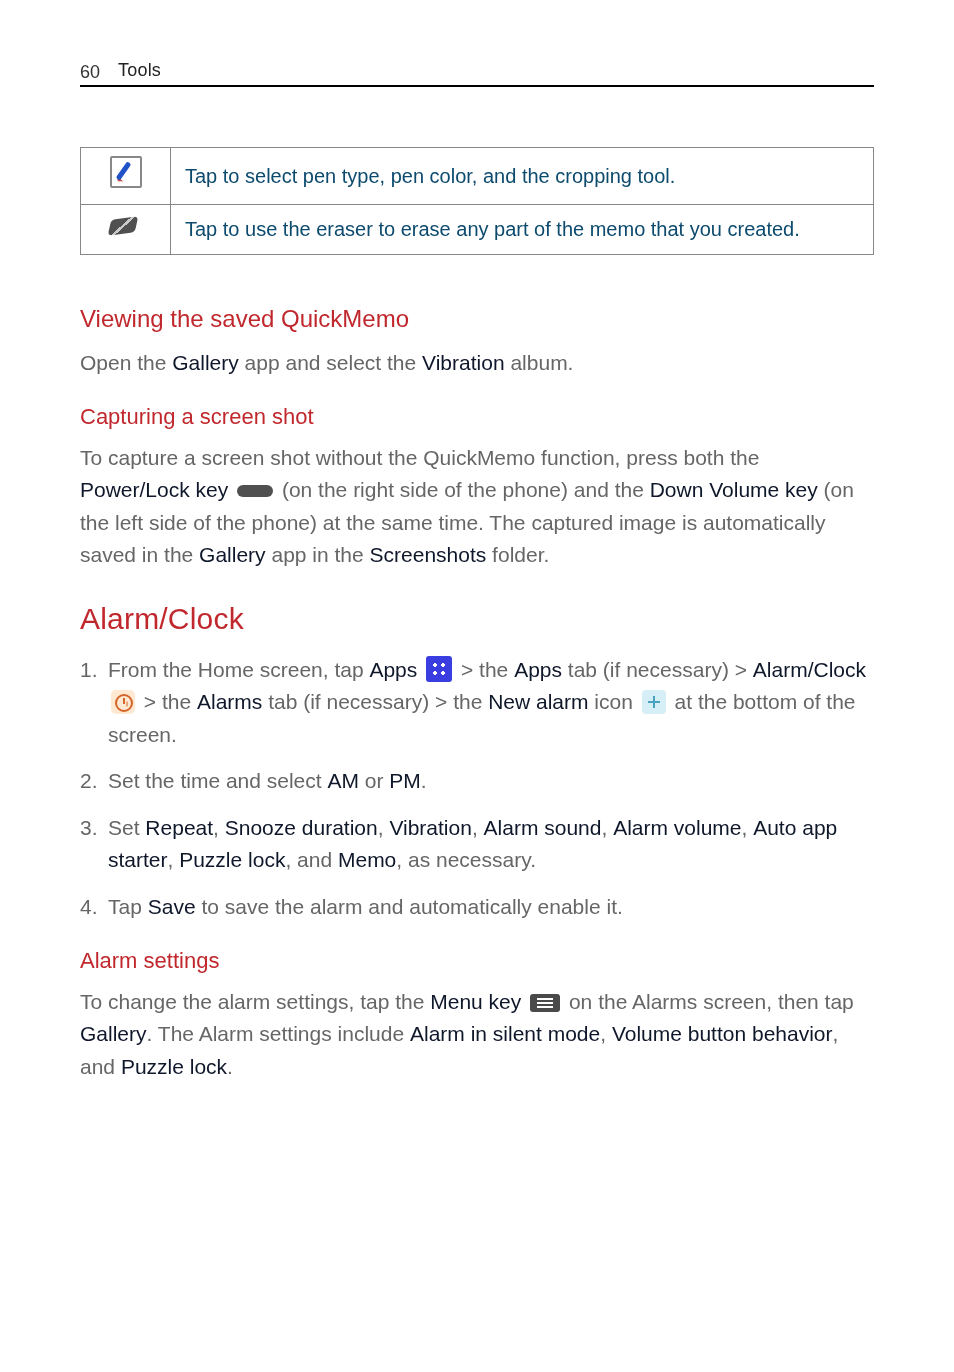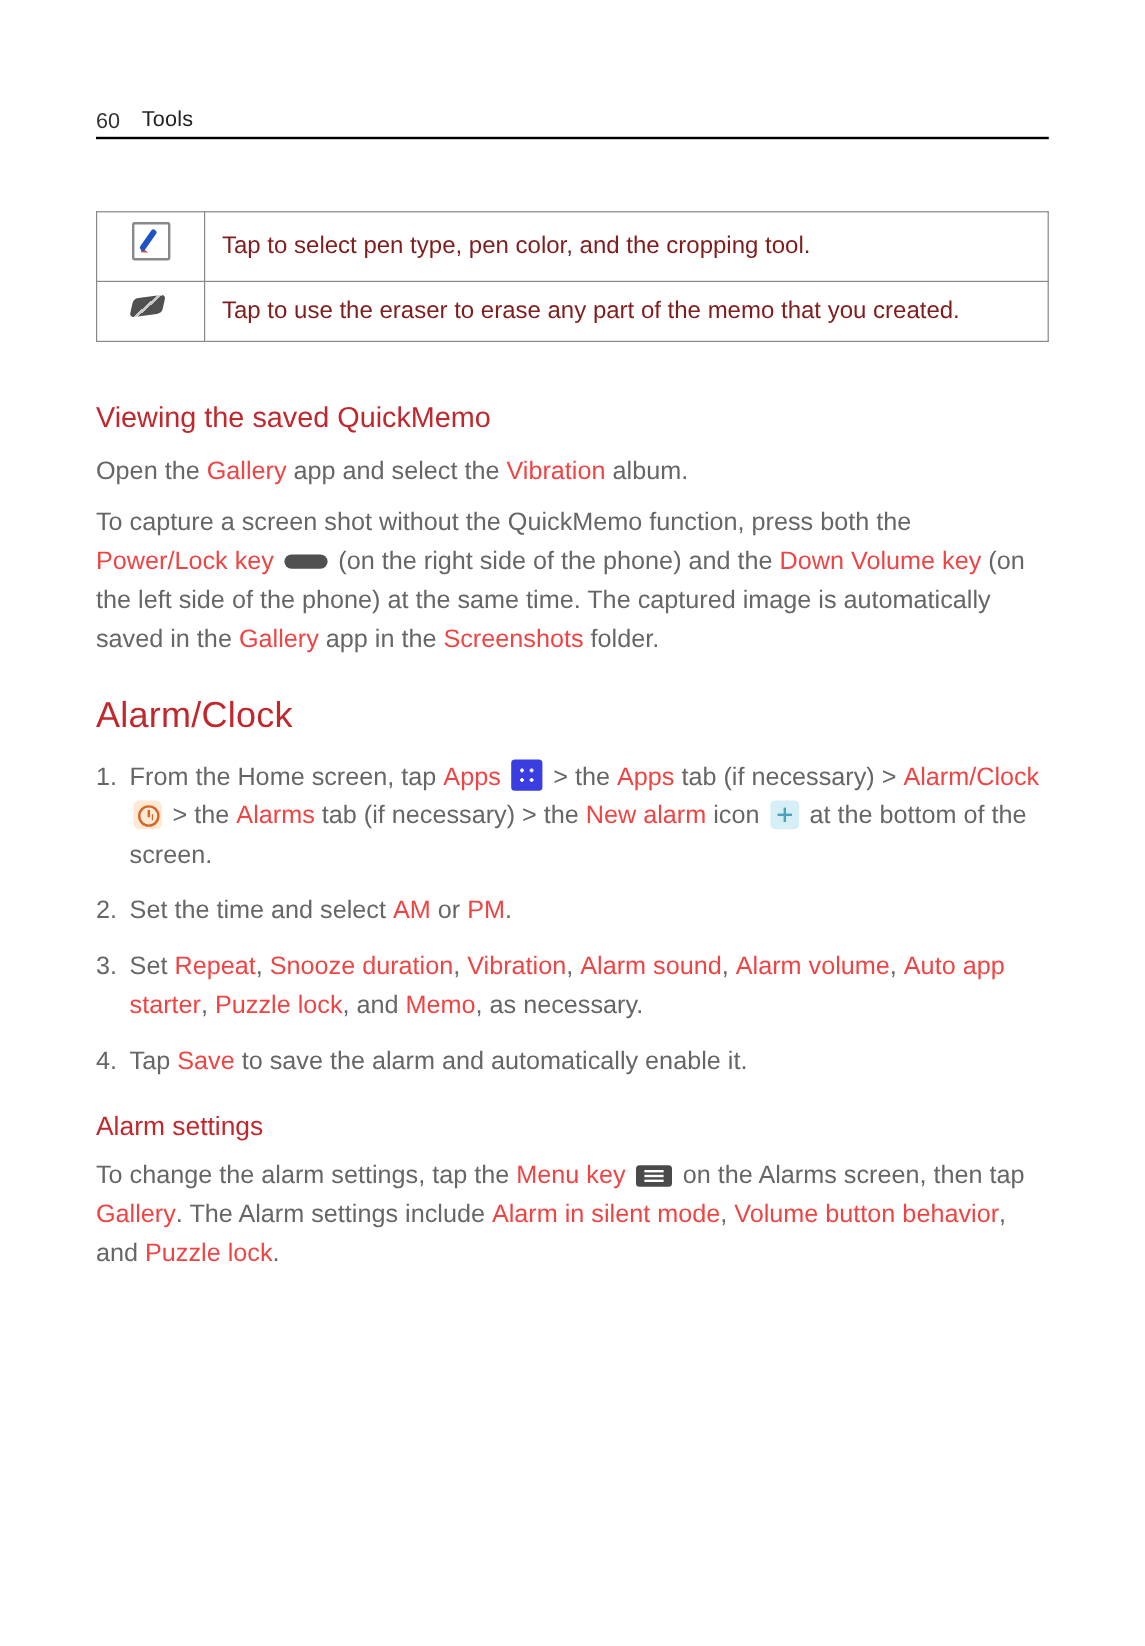--- a/index.html
+++ b/index.html
@@ -5,21 +5,21 @@
   * { box-sizing: border-box; margin: 0; padding: 0; }
   html, body {
     width: 954px;
     height: 1372px;
     background: #ffffff;
     font-family: "Helvetica Neue", Arial, sans-serif;
     color: #555555;
     font-weight: 300;
   }
   .page {
-    padding: 89px 80px 60px 80px;
+    padding: 60px 80px 60px 80px;
   }
   .header {
     display: flex;
     align-items: baseline;
     border-bottom: 2px solid #000000;
     padding-bottom: 4px;
     margin-bottom: 60px;
   }
   .page-num {
     font-size: 18px;
@@ -39,21 +39,21 @@
   table.tools {
     border-collapse: collapse;
     width: 100%;
     margin-bottom: 50px;
   }
   table.tools td {
     border: 1px solid #888888;
     padding: 10px 14px;
     vertical-align: middle;
     font-size: 20px;
-    color: #7f1d1d;
+    color: #0c4a6e;
     line-height: 1.45;
   }
   table.tools td.icon-cell {
     width: 90px;
     text-align: center;
     vertical-align: middle;
     padding: 8px 4px;
   }
 
   
@@ -131,21 +131,21 @@
     margin-top: 24px;
     margin-bottom: 12px;
   }
 
   p.body {
     font-size: 21px;
     color: #666666;
     line-height: 1.55;
     margin-bottom: 10px;
   }
-  .bold-dark { color: #ef4444; font-weight: 500; }
+  .bold-dark { color: #0f172a; font-weight: 500; }
 
   ol.steps {
     list-style: none;
     counter-reset: step;
     margin-top: 6px;
   }
   ol.steps > li {
     counter-increment: step;
     font-size: 21px;
     color: #666666;
@@ -278,20 +278,21 @@
       <td>Tap to use the eraser to erase any part of the memo that you created.</td>
     </tr>
   </tbody>
     </table>
 
   <h3 class="red-med">Viewing the saved QuickMemo</h3>
   <p class="body">
     <span>Open the </span><span class="bold-dark">Gallery</span><span> app and select the </span><span class="bold-dark">Vibration</span><span> album.</span>
   </p>
 
+  <h3 class="red-small">Capturing a screen shot</h3>
   <p class="body">
     <span>To capture a screen shot without the QuickMemo function, press both the </span><span class="bold-dark">Power/Lock key</span>
     <span class="key-pill inline-icon"></span><span> (on the right side of the phone) and the </span><span class="bold-dark">Down Volume key</span><span> (on the left side of the phone) at the same time. The captured image is automatically saved in the </span><span class="bold-dark">Gallery</span><span> app in the </span><span class="bold-dark">Screenshots</span><span> folder.</span>
   </p>
 
   <h2 class="red-large">Alarm/Clock</h2>
 
 
   <ol class="steps">
     <li>

